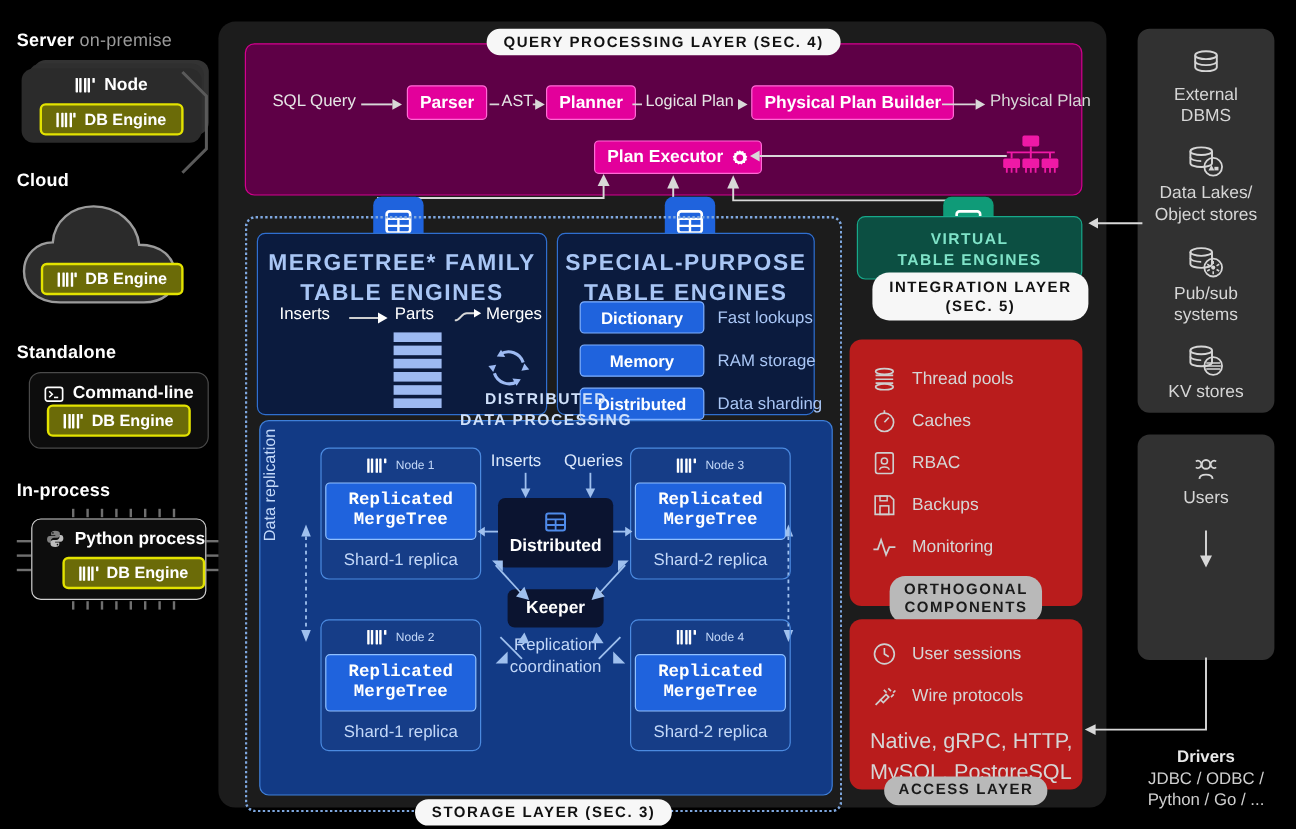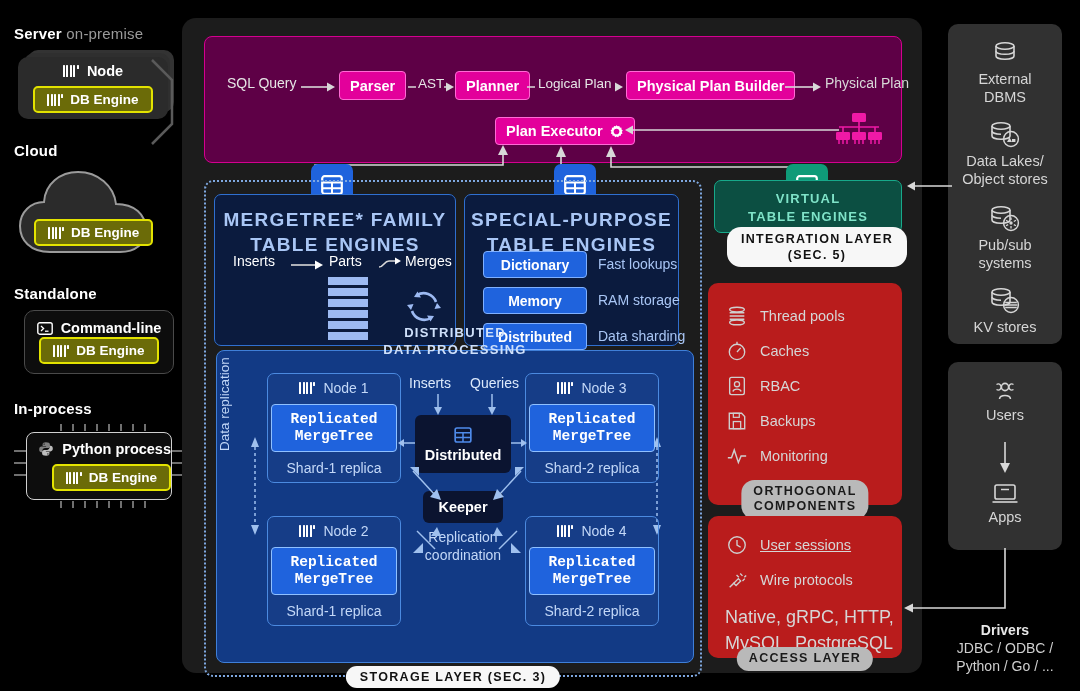--- a/index.html
+++ b/index.html
@@ -109,21 +109,21 @@
   }
   .ddp-title {
     position:absolute; color:#cfe0fa; font-size:13px; font-weight:bold;
     letter-spacing:1.3px; text-align:center; line-height:1.3; width:100%;
   }
   .nodebox {
     position:absolute; border:1.5px solid #4b8ae0; border-radius:7px;
     background:rgba(255,255,255,0.02);
     display:flex; flex-direction:column; align-items:center; justify-content:center; gap:8px;
   }
-  .nodebox .nl { color:#c3d8f8; font-size:14px; display:flex; align-items:center; gap:8px; }
+  .nodebox .nl { color:#c3d8f8; font-size:10px; display:flex; align-items:center; gap:8px; }
   .nodebox .rmt {
     background:#1f63dd; border:1.5px solid #8fc0ff; border-radius:4px;
     color:#fff; font-size:14.5px; font-weight:bold; text-align:center; line-height:1.15;
     padding:6px 18px;
     font-family:Liberation Mono, monospace;
   }
   .nodebox .sh { color:#c3d8f8; font-size:14px; }
   .darkchip {
     position:absolute; background:#0b1430; border-radius:6px;
     color:#fff; font-size:14.5px; font-weight:bold;
@@ -347,20 +347,21 @@
       </svg>
       <svg class="abs" style="left:348px; top:106px;" width="16" height="42">
         <path class="ln" d="M8,40 L8,12"></path>
           <path d="M3,14 L8,3 L13,14 Z" fill="#d8d8d8"></path>
       </svg>
       <svg class="abs" style="left:400px; top:106px;" width="190" height="42">
         <path class="ln" d="M186,40 L186,24 L6,24 L6,12"></path>
           <path d="M1,14 L6,3 L11,14 Z" fill="#d8d8d8"></path>
       </svg>
 
+      <div class="pill-white" style="left:50%; top:-13px; transform:translateX(-50%);">QUERY PROCESSING LAYER  (SEC. 4)</div>
     </div>
 
     <div class="tileicon blue" style="left:129px; top:146px; width:42px; height:42px;">
       <svg width="24" height="24" viewBox="0 0 24 24">
         <rect x="2.2" y="3.2" width="19.6" height="17.6" rx="2.4" fill="none" stroke="#fff" stroke-width="2.2"></rect>
         <path d="M2.2,9.4 H21.8 M12,9.4 V20.8 M2.2,15.2 H21.8" stroke="#fff" stroke-width="2"></path>
       </svg>
     </div>
     <div class="tileicon blue" style="left:372px; top:146px; width:42px; height:42px;">
       <svg width="24" height="24" viewBox="0 0 24 24">
@@ -625,21 +626,21 @@
         </svg>
         <span>Monitoring</span>
       </div>
       <div class="pill-gray" style="left:50%; bottom:-14px; transform:translateX(-50%);">
         <span>ORTHOGONAL</span><br>
         <span>COMPONENTS</span>
       </div>
     </div>
 
     <div class="graypanel" style="left:526px; top:498px; width:194px; height:142px;">
-      <div class="row" style="left:18px; top:18px;text-decoration:underline;">
+      <div class="row" style="left:18px; top:18px;">
         <svg width="22" height="22" viewBox="0 0 24 24">
           <circle cx="12" cy="12" r="9" fill="none" stroke="#cfcfcf" stroke-width="1.5"></circle>
           <path d="M12,6.5 V12 L16,14.5" fill="none" stroke="#cfcfcf" stroke-width="1.5"></path>
         </svg>
         <span>User sessions</span>
       </div>
       <div class="row" style="left:18px; top:53px;">
         <svg width="22" height="22" viewBox="0 0 24 24">
           <path d="M4,20 L9,15" stroke="#cfcfcf" stroke-width="1.6"></path>
           <path d="M8.5,15.5 L13.5,10.5 L16,13 L11,18 Z" fill="none" stroke="#cfcfcf" stroke-width="1.5"></path>
@@ -714,28 +715,20 @@
         <path d="M10.5,19 C11,14.4 21,14.4 21.5,19" fill="none" stroke="#d6d6d6" stroke-width="1.6"></path>
         <path d="M7.5,4.5 A3,3 0 1 1 7.5,9.5" fill="none" stroke="#d6d6d6" stroke-width="1.4"></path>
         <path d="M24.5,4.5 A3,3 0 1 0 24.5,9.5" fill="none" stroke="#d6d6d6" stroke-width="1.4"></path>
       </svg>
       <span>Users</span>
     </div>
     <svg class="abs" style="left:50%; top:80px; transform:translateX(-50%);" width="14" height="32">
       <path class="ln" d="M7,0 L7,22"></path>
         <path d="M2,21 L7,31 L12,21 Z" fill="#d8d8d8"></path>
     </svg>
-    <div class="extitem" style="top:120px;">
-      <svg class="ico" width="30" height="24" viewBox="0 0 30 24">
-        <rect x="5" y="3" width="20" height="14" rx="1.8" fill="none" stroke="#d6d6d6" stroke-width="1.6"></rect>
-        <path d="M11,7.5 H19" stroke="#d6d6d6" stroke-width="1.5"></path>
-        <path d="M2.5,20 H27.5" stroke="#d6d6d6" stroke-width="1.6"></path>
-      </svg>
-      <span>Apps</span>
-    </div>
   </div>
 
   <svg class="abs" style="left:898px; top:548px;" width="112" height="72">
     <path class="ln" d="M107,0 L107,60 L14,60"></path>
       <path d="M15,55.5 L6,60 L15,64.5 Z" fill="#d8d8d8"></path>
   </svg>
 
   <div class="drivers" style="left:935px; top:621px;">
     <b>Drivers</b><br>
     <span>JDBC / ODBC /</span><br>

